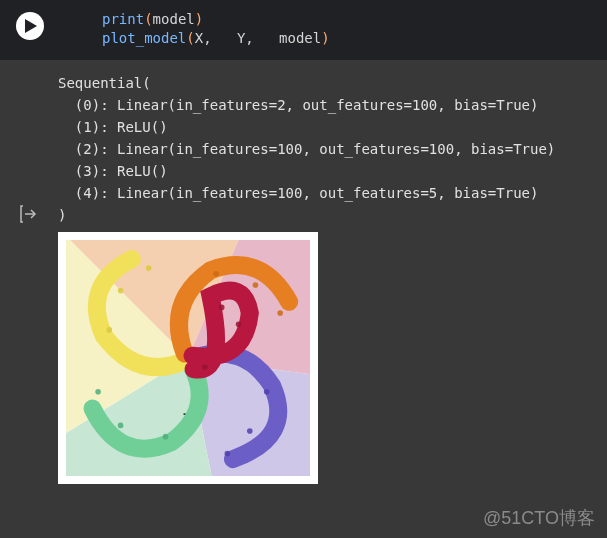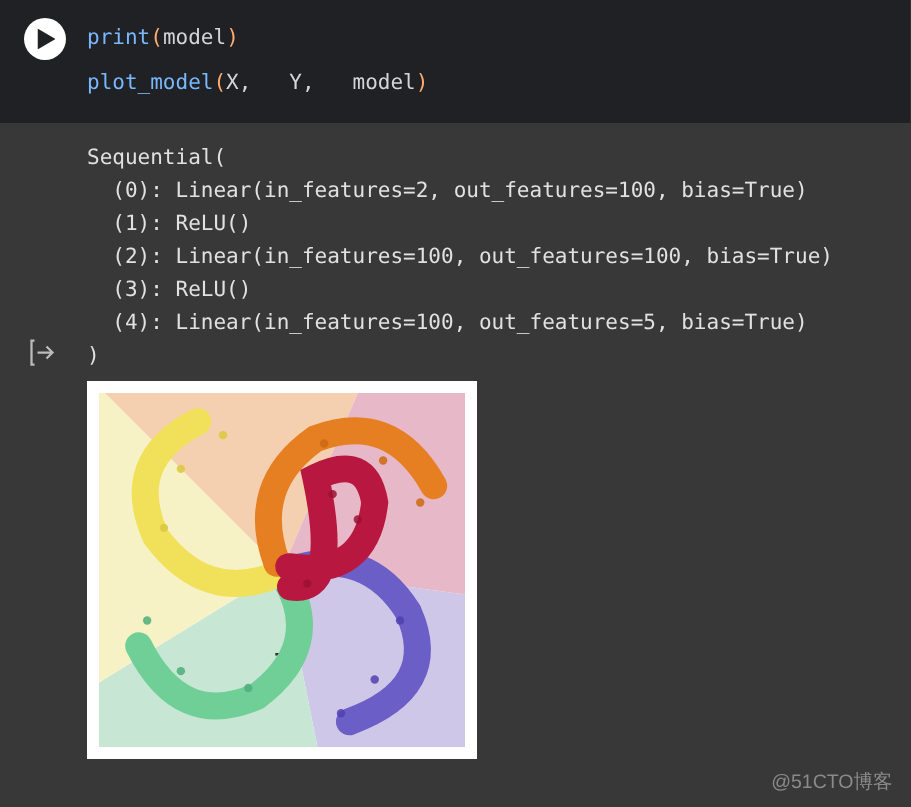--- a/index.html
+++ b/index.html
@@ -24,21 +24,21 @@
       height: 28px;
       border-radius: 50%;
       background: #fff;
       margin: 2px 14px 0 16px;
       display: flex;
       align-items: center;
       justify-content: center;
       flex-shrink: 0;
     }
     .run-button svg { margin-left: 2px; }
-    .code-text { line-height: 30px; white-space: pre; }
+    .code-text { line-height: 19px; white-space: pre; margin-left: 44px; }
     .fn { color: #79b8ff; }
     .var { color: #d5d5d5; }
     .paren { color: #ffab70; }
     .output-row {
       display: flex;
       align-items: flex-end;
       padding-top: 12px;
     }
     .output-icon {
       width: 22px;
@@ -63,21 +63,21 @@
     .plot-inner {
       width: 100%;
       height: 100%;
       position: relative;
       overflow: hidden;
     }
     .watermark {
       position: absolute;
       right: 12px;
       bottom: 8px;
-      font-size: 13px;
+      font-size: 18px;
       color: #8a8a8a;
       font-family: sans-serif;
     }
   </style>
 </head>
 <body>
 
 <div class="code-cell">
   <div class="run-button">
     <svg width="12" height="14" viewBox="0 0 12 14">

